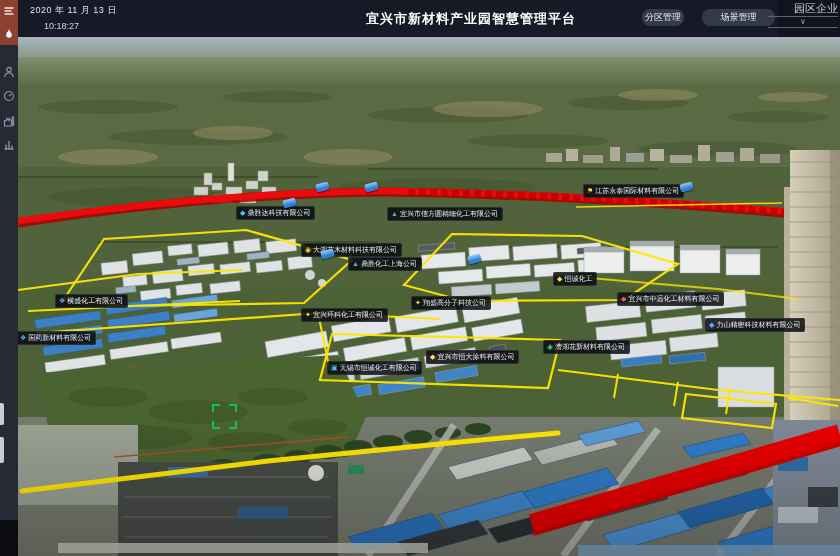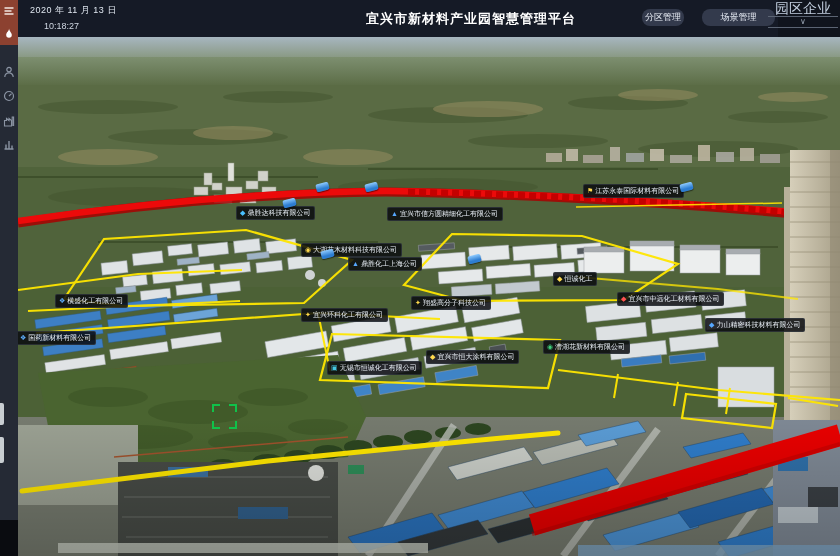--- a/index.html
+++ b/index.html
@@ -9,21 +9,21 @@
   #header{position:absolute;left:0;top:0;width:778px;height:37px;background:#151a26;z-index:30;}
   .hdr-date{position:absolute;left:30px;top:4px;font-size:9px;color:#dfe6ef;letter-spacing:.5px;}
   .hdr-time{position:absolute;left:44px;top:21px;font-size:9px;color:#cfd7e2;}
   .hdr-title{position:absolute;left:471px;top:10px;transform:translateX(-50%);
              font-size:13px;font-weight:bold;color:#ffffff;white-space:nowrap;letter-spacing:1px;}
   .hdr-btn{position:absolute;top:9px;height:17px;line-height:17px;padding:0 9px;
            background:#333a4c;color:#e8edf5;font-size:9px;border-radius:8px;cursor:pointer;white-space:nowrap;}
   #btn-zone{left:642px;width:42px;text-align:center;padding:0 0;}
   #btn-scene{left:702px;width:43px;text-align:center;padding:0 15px;}
   #dd-enterprise{position:absolute;left:768px;top:2px;width:70px;height:30px;cursor:pointer;}
-  #dd-enterprise .dd-label{display:block;text-align:center;font-size:14px;color:#c3cfdf;height:13px;line-height:13px;}
+  #dd-enterprise .dd-label{display:block;text-align:right;font-size:11px;color:#c3cfdf;height:13px;line-height:13px;}
   #dd-enterprise .dd-line{height:0;border-top:1px solid #5b6473;margin:1px 0 0 0;}
   #dd-enterprise .dd-chev{display:block;text-align:center;color:#9aa5b4;font-size:8px;line-height:9px;height:9px;}
   
   #sidebar{position:absolute;left:0;top:0;width:18px;height:556px;background:#252a35;z-index:40;}
   #sidebar .rust{position:absolute;left:0;top:0;width:18px;height:45px;background:#8c4130;}
   .sb-ic{position:absolute;left:3px;width:12px;height:12px;}
   .sb-ic svg{display:block;width:12px;height:12px;}
   #sidebar .black-bottom{position:absolute;left:0;top:520px;width:18px;height:36px;background:#0a0c10;}
   .edge-tab{position:absolute;left:0;width:4px;background:#c9ced2;z-index:45;border-radius:0 2px 2px 0;}
   

